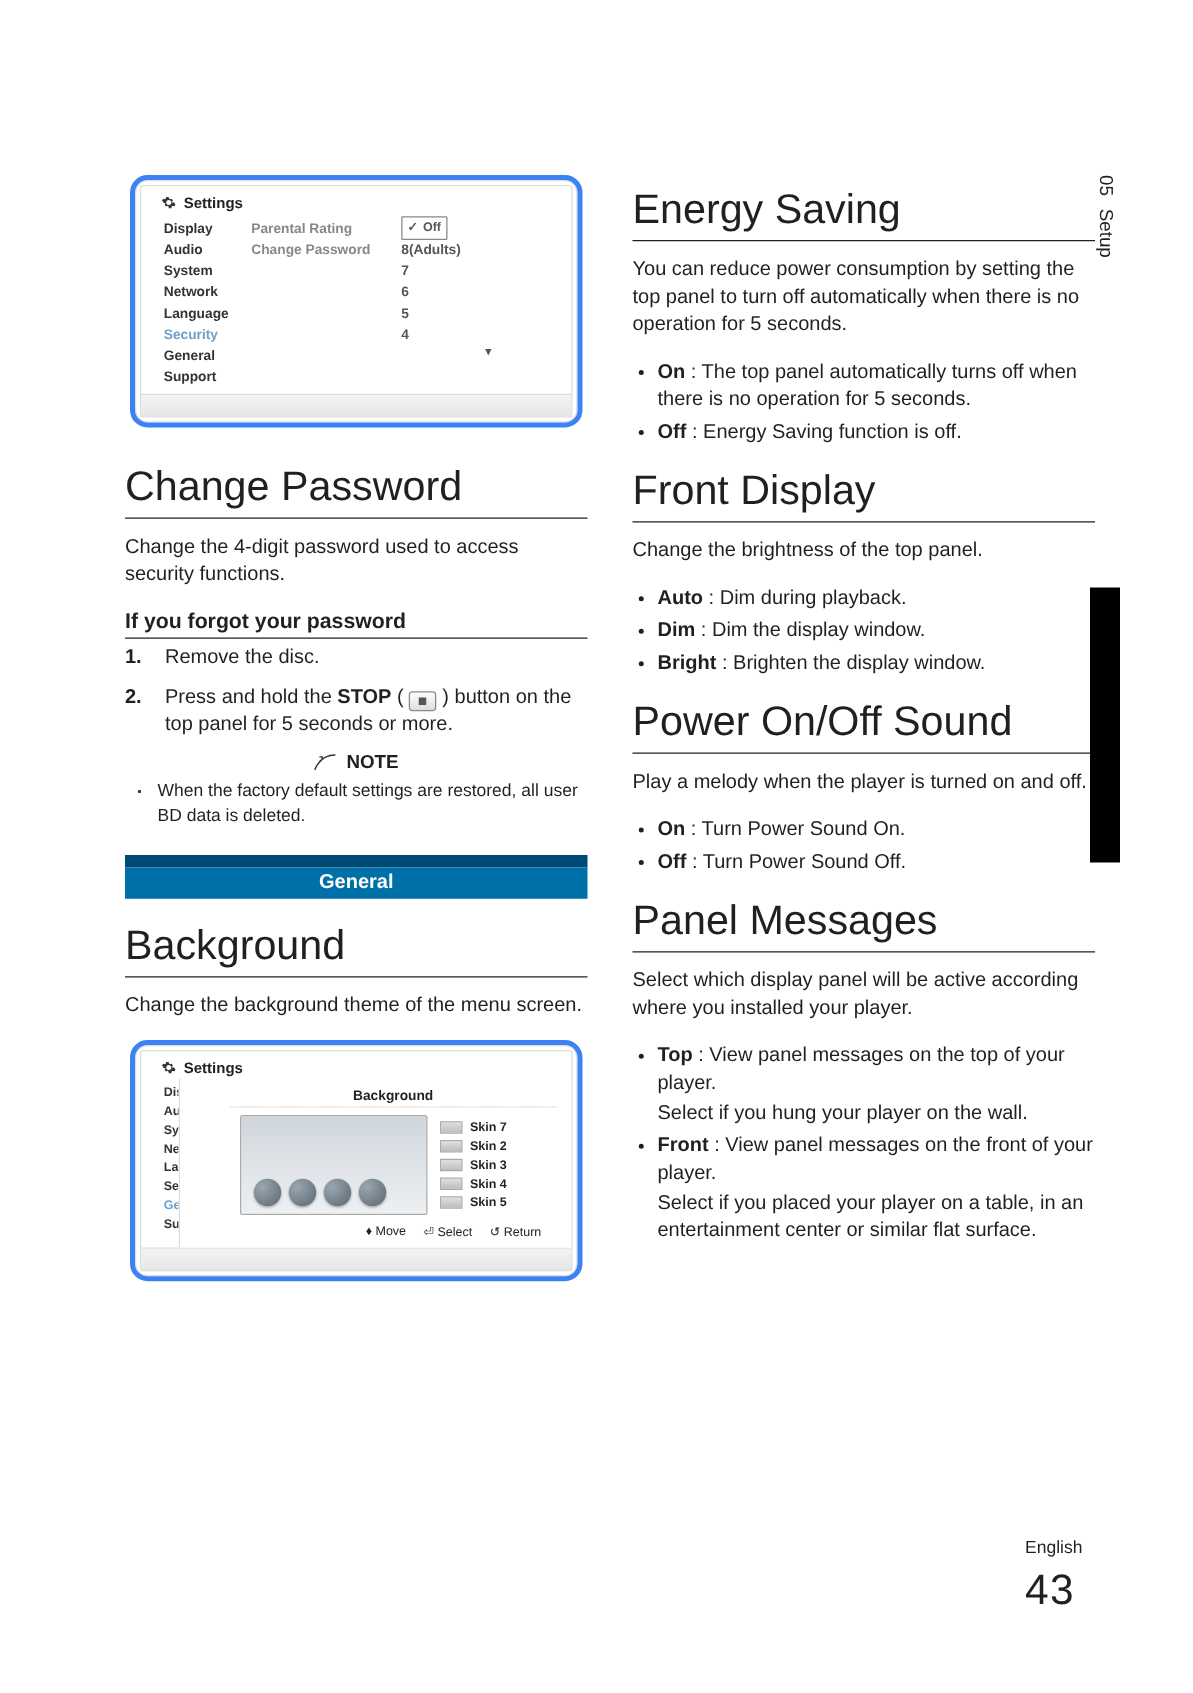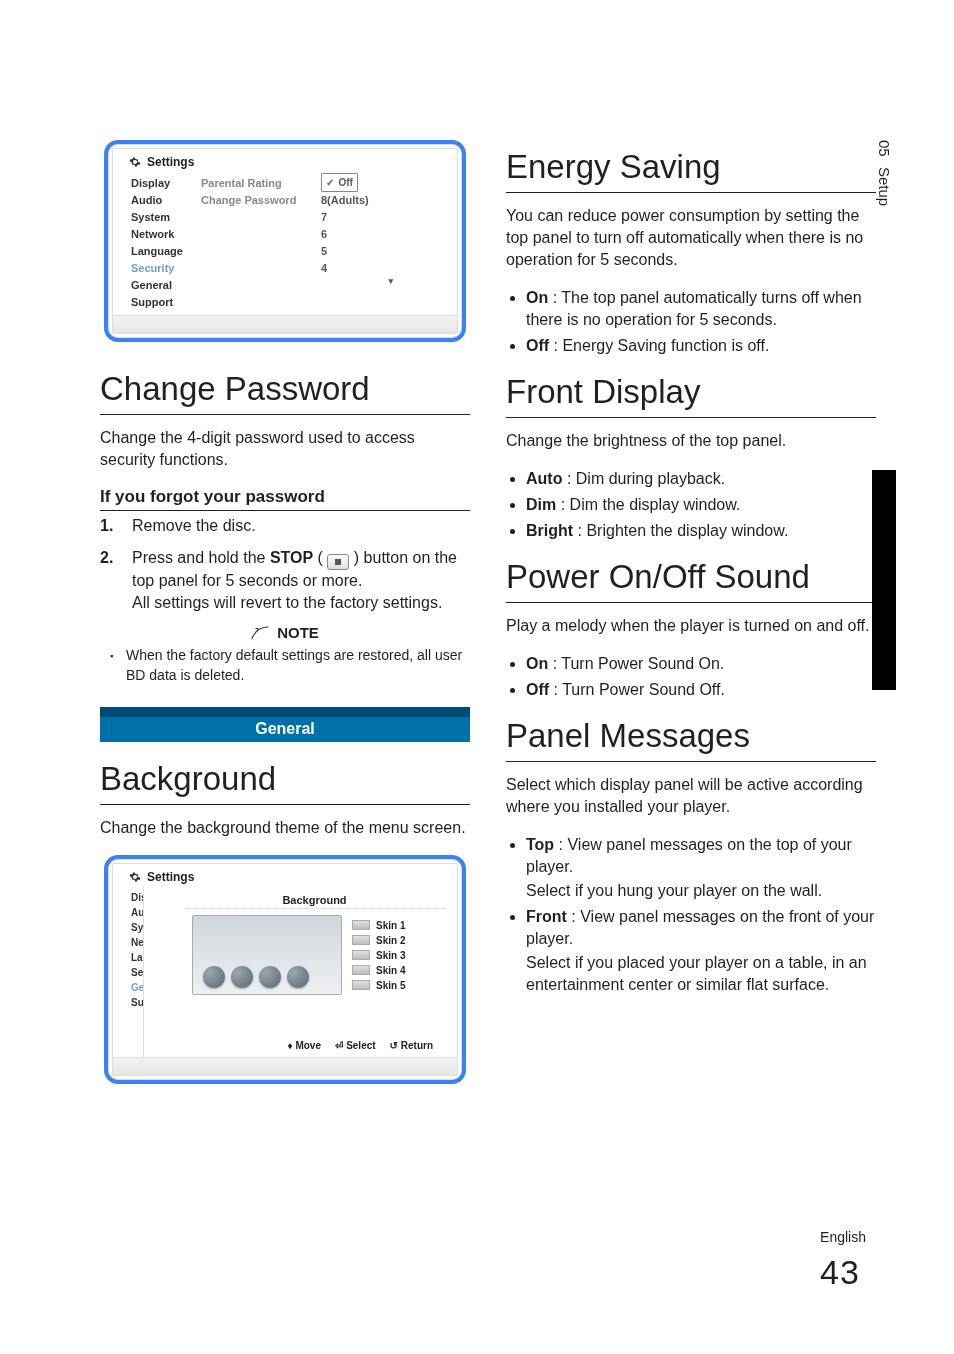--- a/index.html
+++ b/index.html
@@ -33,21 +33,21 @@
   
   .bg-popup { position: relative; margin: 6px 12px 0 40px; }
   .bg-popup-title { text-align: center; font-size: 11px; font-weight: 700; padding: 2px 0; border-bottom: 1px dotted #ccc; }
   .bg-popup-body { display: flex; gap: 10px; padding: 6px 8px 4px 8px; align-items: center; }
   .bg-preview { width: 150px; height: 80px; border: 1px solid #aaa; border-radius: 2px; background: linear-gradient(#cfd6dc,#eef0f2); position: relative; overflow: hidden; }
   .bg-preview .shapes { position: absolute; left: 10px; bottom: 6px; display: flex; gap: 6px; }
   .shape { width: 22px; height: 22px; border-radius: 50%; background: radial-gradient(circle at 30% 30%, #9aa6b0, #5a666f); box-shadow: 0 1px 2px rgba(0,0,0,.3); }
   .bg-list { flex: 1; font-size: 10px; font-weight: 700; line-height: 15px; }
   .bg-list .skin { display: flex; align-items: center; gap: 6px; }
   .bg-list .sw { width: 18px; height: 10px; background: linear-gradient(#e0e0e0,#bdbdbd); border: 1px solid #aaa; }
-  .bg-popup-foot { display: flex; justify-content: flex-end; gap: 14px; font-size: 10px; padding: 4px 12px 6px 0; font-weight: 700; color: #222; margin-top: 37px; }
+  .bg-popup-foot { display: flex; justify-content: flex-end; gap: 14px; font-size: 10px; padding: 4px 12px 6px 0; font-weight: 400; color: #222; }
   .bg-popup-foot span:first-child { margin-left: auto; }
   .sp-sidebar-trunc { width: 30px; padding: 4px 0 4px 18px; line-height: 15px; font-size: 10px; font-weight: 700; color: #333; overflow: hidden; white-space: nowrap; }
 
   
   h2.major { font-size: 33px; font-weight: 400; color: #231f20; margin: 8px 0 6px 0; }
   .rule { border: 0; border-bottom: 1px solid #231f20; margin: 0 0 12px 0; }
   p.body { font-size: 16px; line-height: 22px; margin-bottom: 16px; color: #231f20; }
   h3.minor { font-size: 17px; font-weight: 700; margin: 14px 0 4px 0; }
   .underline { border-bottom: 1px solid #231f20; display: block; padding-bottom: 3px; margin-bottom: 12px; }
   ol.steps { list-style: decimal; padding-left: 0; margin-left: 0; }
@@ -138,21 +138,20 @@
 
       <ol class="steps">
         <li>
             <span class="num">1.</span>
             <span class="txt">Remove the disc.</span>
           </li>
         <li>
             <span class="num">2.</span>
             <span class="txt">
           <span>Press and hold the </span><b>STOP</b> ( <span class="stop-btn"></span> )<span> button on the top panel for 5 seconds or more.</span><br>
-          <span>All settings will revert to the factory settings.</span>
         </span>
           </li>
       </ol>
 
       <div class="note-row">
         <svg class="note-icon" viewBox="0 0 24 18">
             <path fill="none" stroke="#333" stroke-width="1.5" d="M1 17c4-10 10-16 22-16M6 3l3 0 0 3"></path>
           </svg>
         <span>NOTE</span>
       </div>
@@ -196,21 +195,21 @@
                     <div class="shapes">
                         <div class="shape"></div>
                         <div class="shape"></div>
                         <div class="shape"></div>
                         <div class="shape"></div>
                       </div>
                   </div>
                   <div class="bg-list">
                     <div class="skin">
                         <span class="sw"></span>
-                        <span>Skin 1</span>
+                        <span>Skin 7</span>
                       </div>
                     <div class="skin">
                         <span class="sw"></span>
                         <span>Skin 2</span>
                       </div>
                     <div class="skin">
                         <span class="sw"></span>
                         <span>Skin 3</span>
                       </div>
                     <div class="skin">

